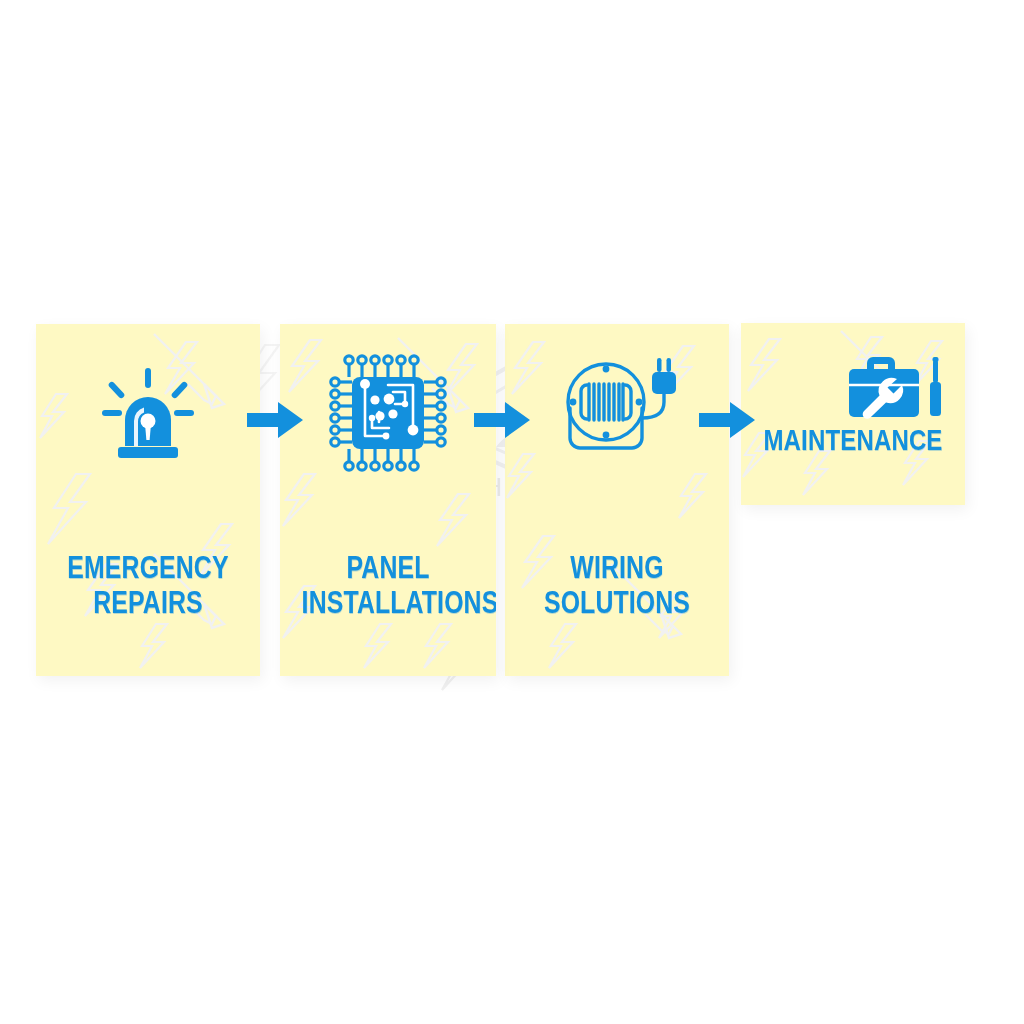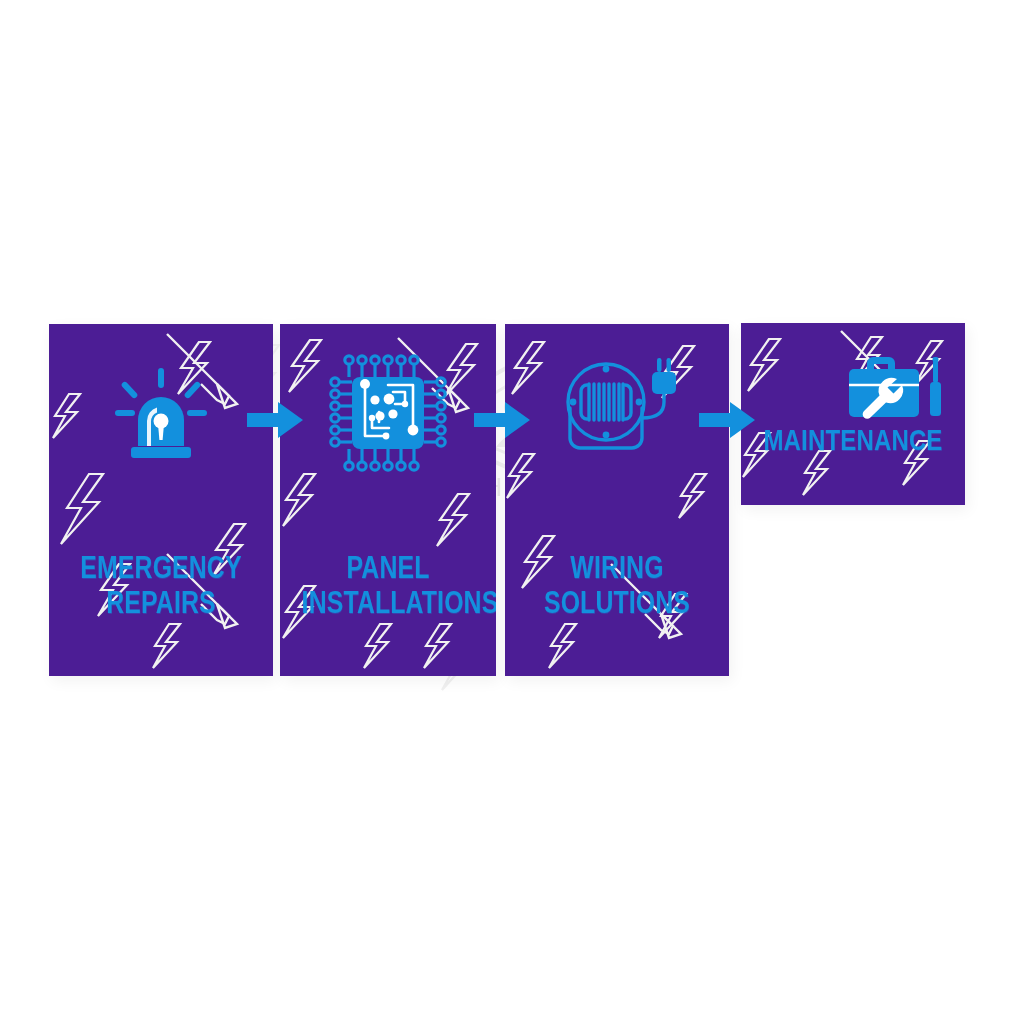--- a/index.html
+++ b/index.html
@@ -59,21 +59,21 @@
     font-size: 25px;
     font-weight: 400;
     letter-spacing: 0.4px;
     color: #ebebeb;
     white-space: nowrap;
   }
 
   
   .card {
     position: absolute;
-    background: #4c1d95;
+    background: #fef9c3;
     box-shadow: 3px 5px 14px rgba(0,0,0,0.055);
     overflow: hidden;
   }
   .card-inner {
     position: relative;
     width: 100%;
     height: 100%;
   }
   .card-bg {
     position: absolute;
@@ -102,21 +102,21 @@
     font-size: 31px;
     line-height: 35px;
     letter-spacing: 0.2px;
     transform: scaleX(0.80);
     transform-origin: center center;
     text-shadow: 0.5px 0.5px 0 rgba(19,144,221,0.30);
     white-space: pre-line;
   }
 
   
-  #card-0 { left: 49px;  top: 324px; width: 224px; height: 352px; }
+  #card-0 { left: 36px;  top: 324px; width: 224px; height: 352px; }
   #card-1 { left: 280px; top: 324px; width: 216px; height: 352px; }
   #card-2 { left: 505px; top: 324px; width: 224px; height: 352px; }
   #card-3 { left: 741px; top: 323px; width: 224px; height: 182px; }
 
   #card-0 .card-icon { top: 42px; }
   #card-1 .card-icon { top: 28px; }
   #card-2 .card-icon { top: 32px; }
   #card-3 .card-icon { left: 92px; transform: none; top: 32px; }
 
   #card-0 .card-label { top: 226px; }

